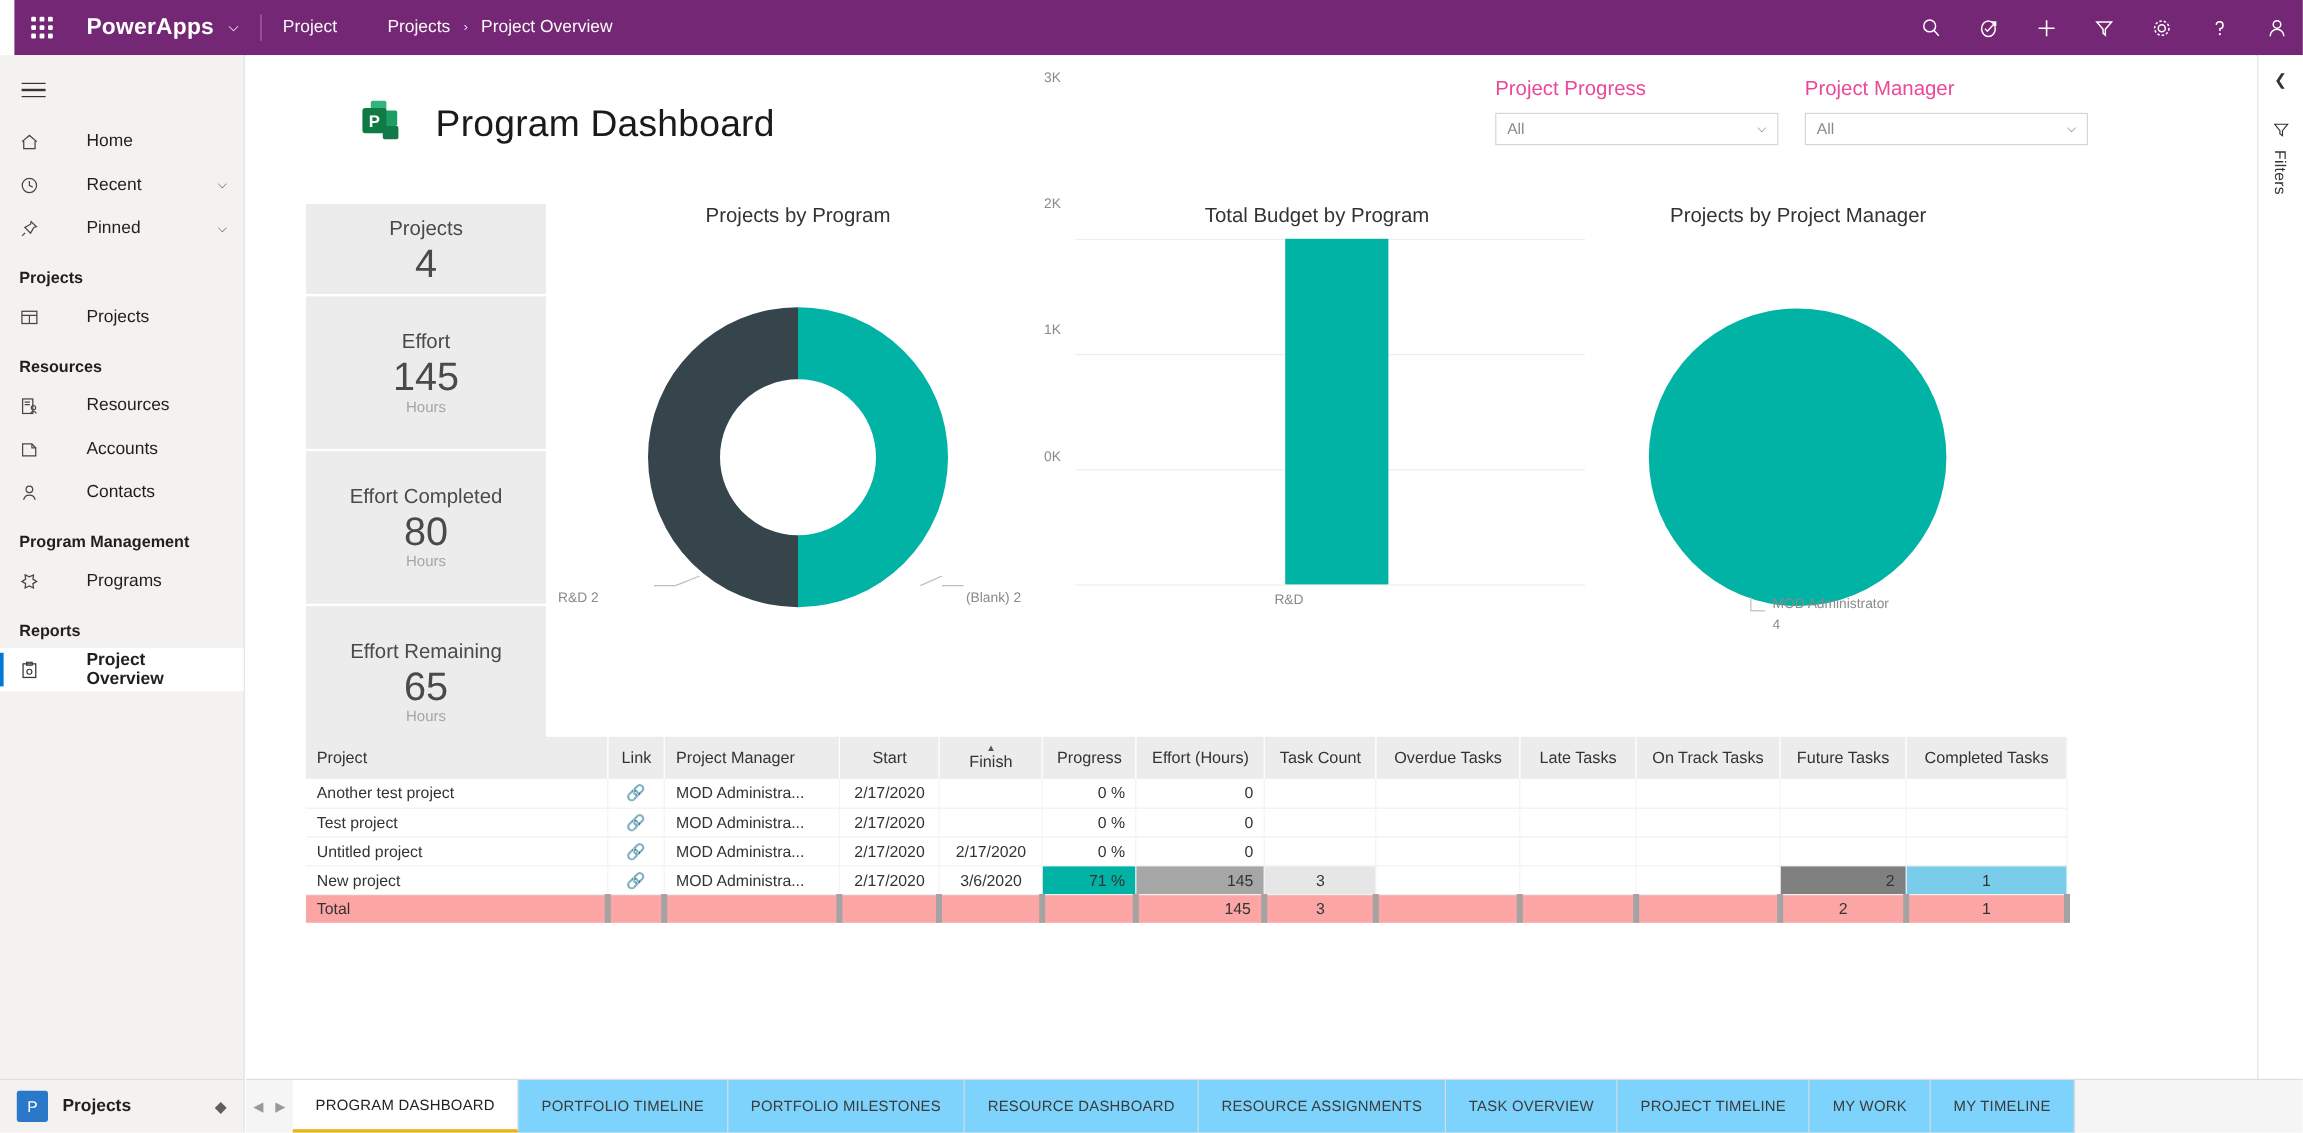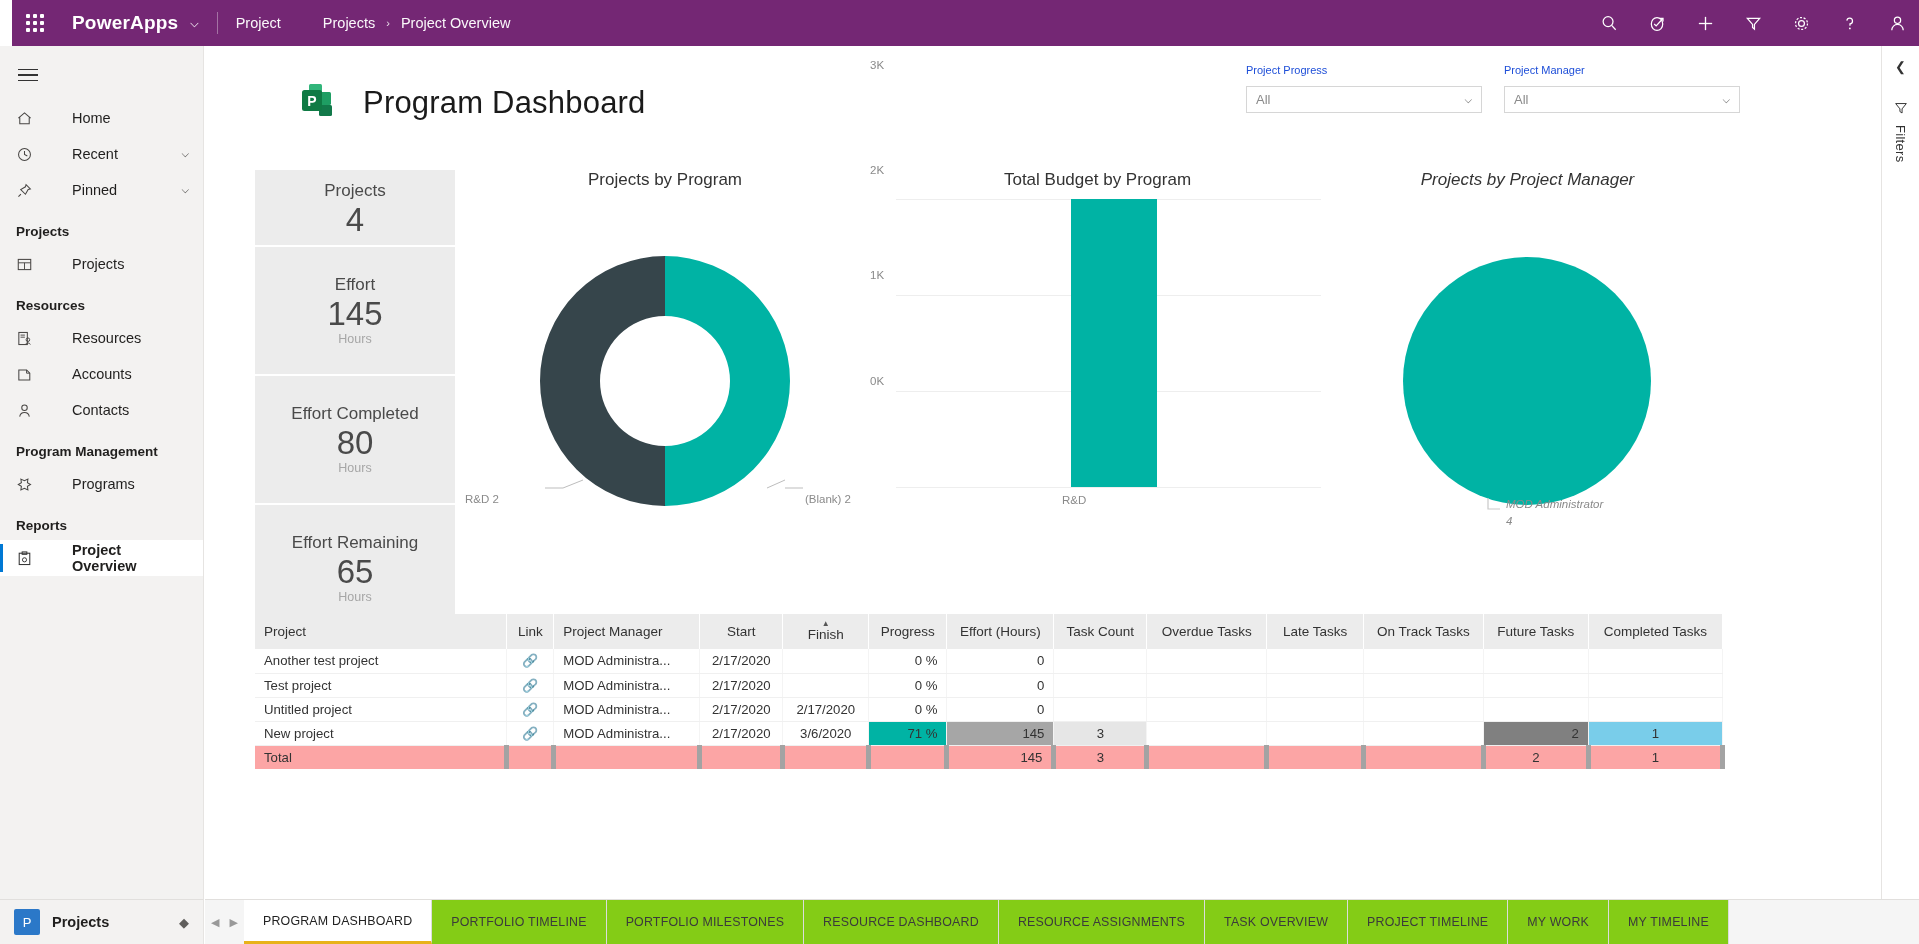--- a/index.html
+++ b/index.html
@@ -71,21 +71,21 @@
   
   .canvas { position: absolute; top: 46px; left: 205px; right: 39px; height: 853px;
             background: #fff; overflow: hidden; }
 
   .rpt-title { position: absolute; left: 95px; top: 36px; display: flex; align-items: center; }
   .proj-logo { width: 45px; height: 42px; position: relative; }
   .rpt-title h1 { font-size: 31px; font-weight: normal; color: #1a1a1a; margin-left: 18px;
                   letter-spacing: .2px; }
 
   .slicer { position: absolute; top: 18px; }
-  .slicer-lbl { font-size: 11px; color: #1d4ed8; margin-bottom: 10px; }
+  .slicer-lbl { font-size: 17px; color: #ec4899; margin-bottom: 10px; }
   .slicer-box { width: 236px; height: 27px; border: 1px solid #d6d6d6; background: #fff;
                 display: flex; align-items: center; padding: 0 9px; cursor: pointer; }
   .slicer-val { font-size: 13px; color: #8a8a8a; flex: 1; }
   .slicer-chev { font-size: 10px; color: #666; }
 
   
   .kpi-col { position: absolute; left: 50px; top: 124px; width: 200px; }
   .kpi { background: #ececec; width: 200px; margin-bottom: 2px; text-align: center;
          display: flex; flex-direction: column; justify-content: center; }
   .kpi .k-t { font-size: 17px; color: #4a4a4a; }
@@ -127,21 +127,21 @@
   .cell-bar .txt { position: relative; z-index: 2; }
 
   
   .tabbar { position: absolute; left: 205px; bottom: 0; right: 0; height: 45px;
             background: #f5f5f5; border-top: 1px solid #e1dfdd; display: flex; align-items: stretch; }
   .tab-arrows { display: flex; align-items: center; padding: 0 6px; gap: 10px; color: #999;
                 font-size: 11px; }
   .tab-arrows span { cursor: pointer; }
   .tab { padding: 0 19px; display: flex; align-items: center; font-size: 12.4px;
          color: #3b3b3b; border-right: 1px solid #dcdcdc; cursor: pointer;
-         letter-spacing: .2px; background: #84cc16; }
+         letter-spacing: .2px; background: #7dd3fc; }
   .tab.active { background: #fff; border-bottom: 3px solid #e8b21a; color: #222; }
 </style>
 </head>
 <body>
 
 <div id="app">
 
   <div class="topbar">
     <div class="waffle">
       <div class="waffle-grid">
@@ -407,21 +407,21 @@
       <div style="position:absolute; left:26px; top:29px; width:425px; height:290px;">
         <div class="gridline" style="left:0; top:0; width:425px;"></div>
         <div class="gridline" style="left:0; top:96px; width:425px;"></div>
         <div class="gridline" style="left:0; top:192px; width:425px;"></div>
         <div class="gridline" style="left:0; top:288px; width:425px;"></div>
         <div class="bar" style="left:175px; top:0; width:86px; height:288px;"></div>
       </div>
       <div class="bar-cat" style="left:192px; top:324px;">R&amp;D</div>
     </div>
 
-    <div class="panel" style="left:1125px; top:124px; width:395px; height:400px;font-style:italic;">
+    <div class="panel" style="left:1096px; top:124px; width:395px; height:400px;">
       <div class="panel-title">Projects by Project Manager</div>
       <svg width="395" height="320" style="position:absolute; left:0; top:36px;">
         <circle cx="197" cy="175" r="124" fill="#00b3a4"></circle>
       </svg>
       <div class="pie-lbl" style="left:176px; top:328px;">MOD Administrator</div>
       <div class="pie-lbl" style="left:176px; top:345px;">4</div>
       <svg width="14" height="14" style="position:absolute; left:157px; top:327px;">
         <polyline points="1,1 1,12 13,12" fill="none" stroke="#c9c9c9" stroke-width="1.2"></polyline>
       </svg>
     </div>

